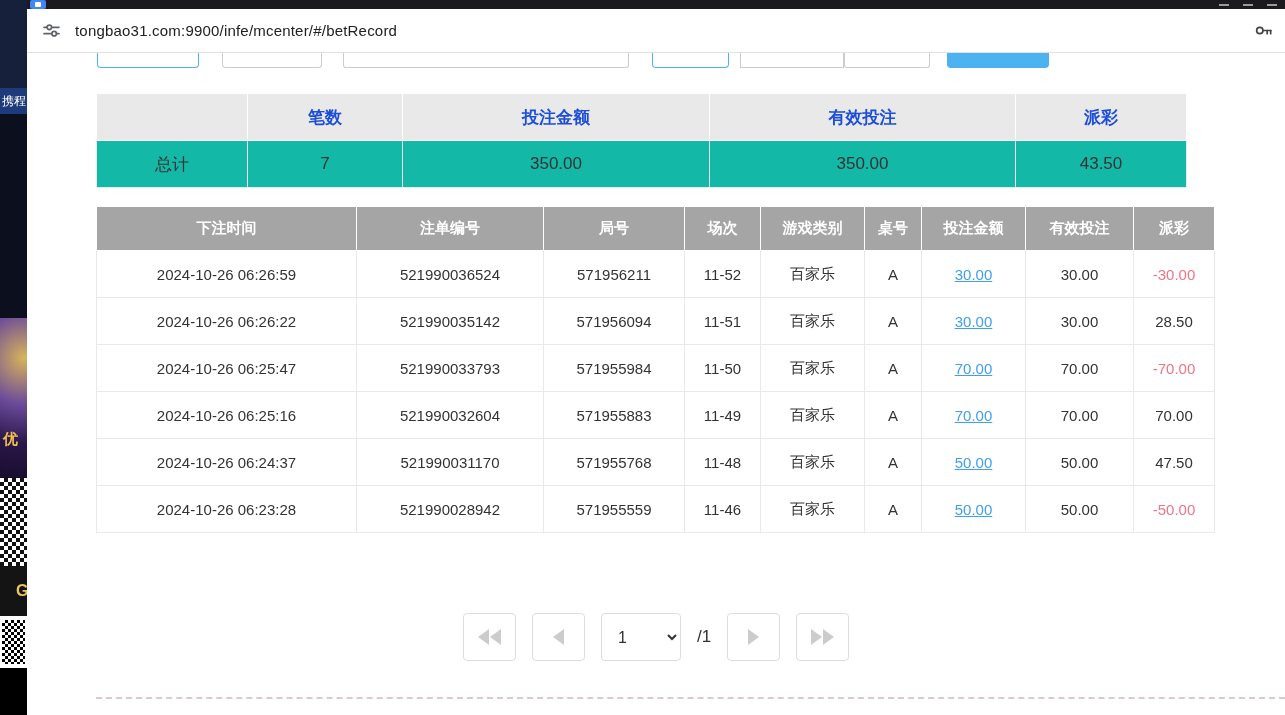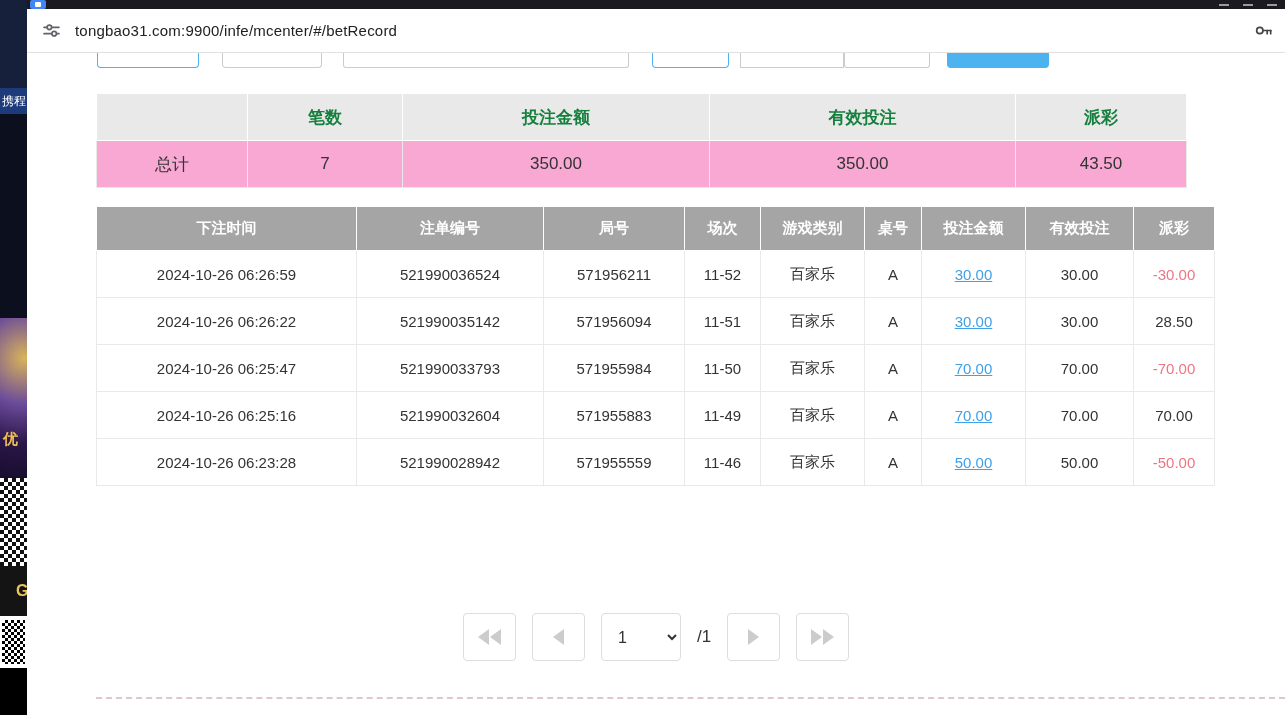--- a/index.html
+++ b/index.html
@@ -53,22 +53,22 @@
   .stub4 { left:625px; width:77px;  }
   .stub5 { left:713px; width:104px; border-radius:0; }
   .stub6 { left:817px; width:86px;  border-radius:0 0 3px 3px; }
   .stub7 { left:920px; width:102px; }
 
   
   table { border-collapse:collapse; table-layout:fixed; }
   th, td { text-align:center; vertical-align:middle; overflow:hidden; white-space:nowrap; }
 
   .summary-table { position:absolute; left:69px; top:40px; }
-  .summary-table th { height:47px; background:#e9e9e9; border:1px solid #fff; font-size:17px; font-weight:bold; color:#15803d; }
-  .summary-table td { height:47px; background:#f9a8d4; border:1px solid #e9e9e9; font-size:17px; color:#333; }
+  .summary-table th { height:47px; background:#e9e9e9; border:1px solid #fff; font-size:17px; font-weight:bold; color:#1d4ed8; }
+  .summary-table td { height:47px; background:#14b8a6; border:1px solid #e9e9e9; font-size:17px; color:#333; }
 
   .bet-table { position:absolute; left:69px; top:153px; }
   .bet-table th { height:44px; background:#a5a5a5; border:1px solid #fff; color:#fff; font-size:15px; font-weight:bold; }
   .bet-table td { height:47px; background:#fff; border:1px solid #e9e9e9; font-size:15px; color:#333; }
   .amt-link { color:#3fa0e8; text-decoration:underline; cursor:pointer; }
   td.neg, span.neg { color:#ef7585; }
 
   
   .pagination { position:absolute; left:0; right:0; top:560px; display:flex; justify-content:center; align-items:center; gap:16px; }
   .pg-btn { width:53px; height:48px; background:#fff; border:1px solid #ddd; border-radius:4px;
@@ -237,20 +237,31 @@
         <td>521990032604</td>
         <td>571955883</td>
         <td>11-49</td>
         <td>百家乐</td>
         <td>A</td>
         <td><a class="amt-link">70.00</a></td>
         <td>70.00</td>
         <td>70.00</td>
       </tr>
       <tr>
+        <td>2024-10-26 06:24:37</td>
+        <td>521990031170</td>
+        <td>571955768</td>
+        <td>11-48</td>
+        <td>百家乐</td>
+        <td>A</td>
+        <td><a class="amt-link">50.00</a></td>
+        <td>50.00</td>
+        <td>47.50</td>
+      </tr>
+      <tr>
         <td>2024-10-26 06:23:28</td>
         <td>521990028942</td>
         <td>571955559</td>
         <td>11-46</td>
         <td>百家乐</td>
         <td>A</td>
         <td><a class="amt-link">50.00</a></td>
         <td>50.00</td>
         <td class="neg">-50.00</td>
       </tr>

